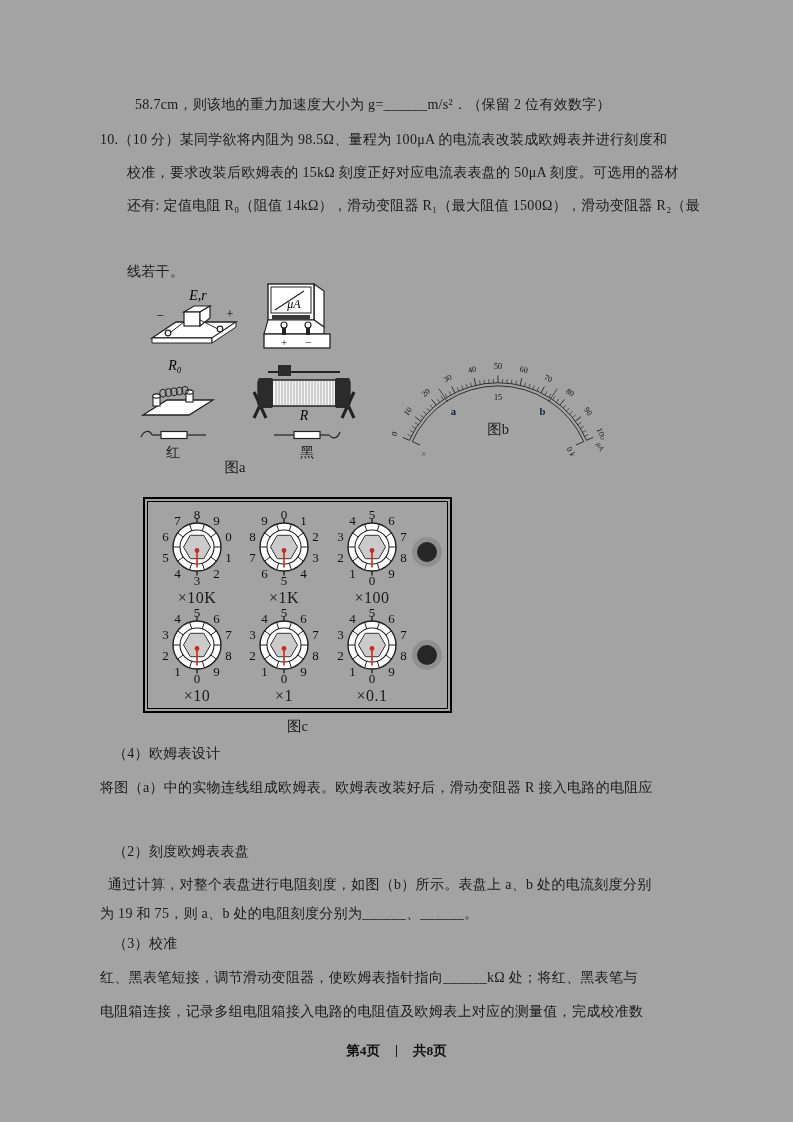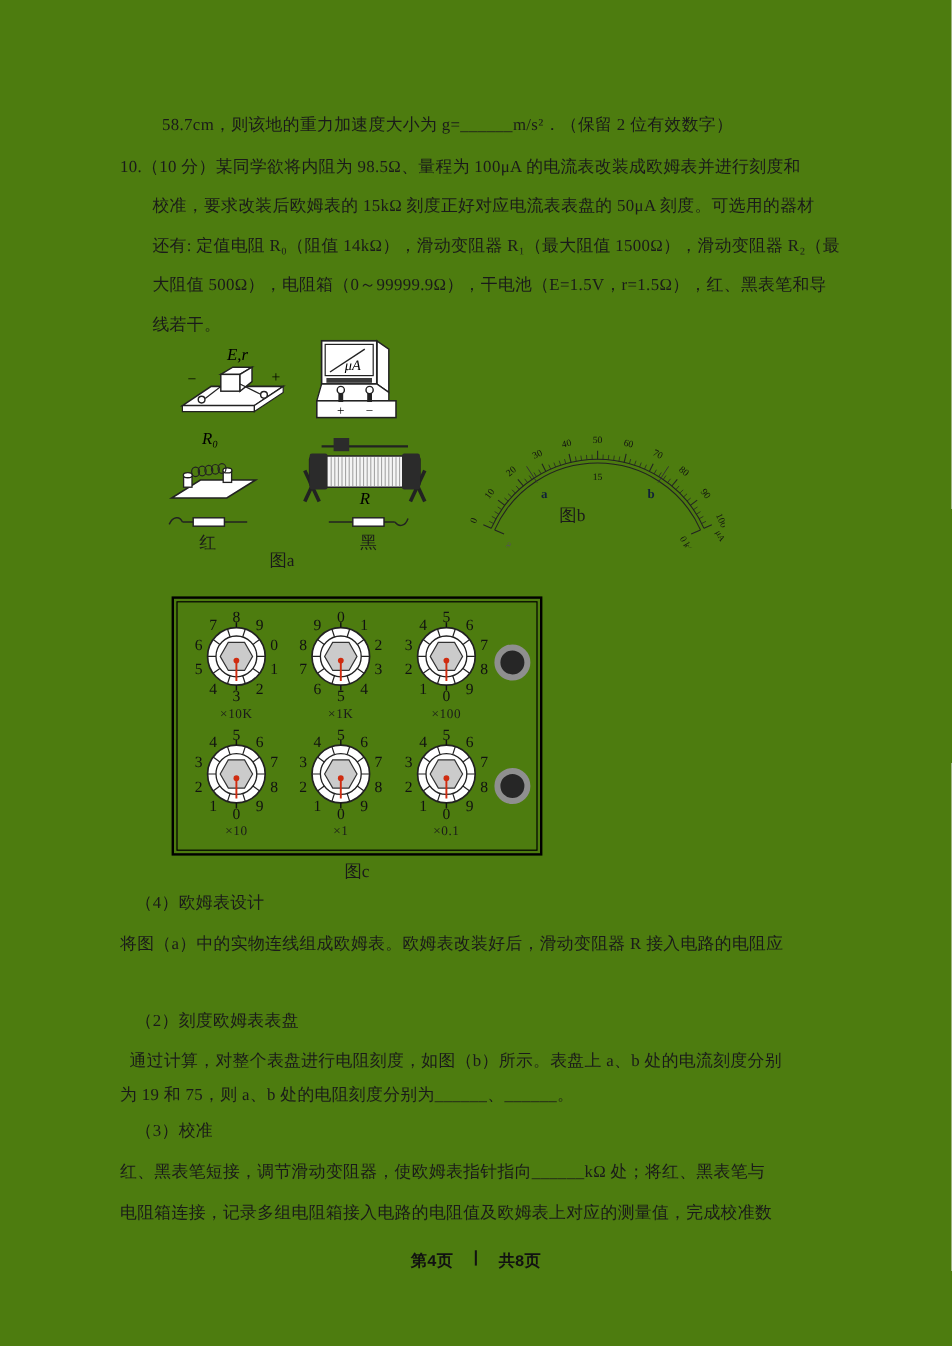--- a/index.html
+++ b/index.html
@@ -1,46 +1,45 @@
 <!DOCTYPE html>
 <html><head>
 <meta charset="utf-8">
 <style>
   html,body{margin:0;padding:0;background:#e8e8e8;}
   .page{
-    position:relative;width:793px;height:1122px;margin:0 auto;background:#4d7c0f;
+    position:relative;width:793px;height:1122px;margin:0 auto;background:#a3a3a3;
     font-family:"Liberation Serif","DejaVu Serif",serif;
     font-size:14px;color:#1a1a1a;overflow:hidden;
   }
   .line{position:absolute;white-space:nowrap;letter-spacing:.3px;line-height:20px;}
   .caption{position:absolute;text-align:center;font-size:14.5px;}
   .figpart{position:absolute;}
   .lead-label{position:absolute;text-align:center;font-size:14px;}
   .rbox{position:absolute;left:143px;top:497px;width:309px;height:216px;border:2.5px solid #000;box-sizing:border-box;}
   .rbox-inner{position:absolute;left:2px;top:2px;right:2px;bottom:2px;border:1px solid #000;}
   .dial{position:absolute;width:92px;text-align:center;}
   .dial svg{display:block;}
-  .dial-label{font-size:11px;margin-top:-4px;letter-spacing:.5px;}
+  .dial-label{font-size:16px;margin-top:-4px;letter-spacing:.5px;}
   .terminal{position:absolute;width:30px;height:30px;border-radius:50%;
     background:#262626;border:5px solid #8f8f8f;box-sizing:border-box;}
   .footer{position:absolute;left:0;top:1042px;width:100%;display:flex;justify-content:center;
-    gap:15px;font-family:Liberation Mono, monospace;font-weight:bold;font-size:13.5px;color:#111;}
+    gap:15px;font-family:Liberation Serif, serif;font-weight:bold;font-size:13.5px;color:#111;}
   svg text{font-family:"Liberation Serif","DejaVu Serif",serif;}
 </style>
 </head>
 <body>
 
 <div class="page" style="color: rgb(26, 26, 26);">
 
   <div class="line" style="left:135px;top:95px">58.7cm，则该地的重力加速度大小为 g=______m/s²．（保留 2 位有效数字）</div>
 
   <div class="line" style="left:100px;top:130px">10.（10 分）某同学欲将内阻为 98.5Ω、量程为 100μA 的电流表改装成欧姆表并进行刻度和</div>
   <div class="line" style="left:127px;top:163px">校准，要求改装后欧姆表的 15kΩ 刻度正好对应电流表表盘的 50μA 刻度。可选用的器材</div>
   <div class="line" style="left:127px;top:196px">还有: 定值电阻 R₀（阻值 14kΩ），滑动变阻器 R₁（最大阻值 1500Ω），滑动变阻器 R₂（最</div>
-  <div class="line" style="left:127px;top:229px">大阻值 500Ω），电阻箱（0～99999.9Ω），干电池（E=1.5V，r=1.5Ω），红、黑表笔和导</div>
   <div class="line" style="left:127px;top:262px">线若干。</div>
 
   <svg class="figpart" style="left:142px;top:286px" width="104" height="72" viewBox="0 0 104 72">
     <polygon points="10,52 70,52 94,36 34,36" fill="#fff" stroke="#222" stroke-width="1.3"></polygon>
     <polygon points="10,52 70,52 70,57 10,57" fill="#fff" stroke="#222" stroke-width="1"></polygon>
     <polygon points="70,52 94,36 94,41 70,57" fill="#fff" stroke="#222" stroke-width="1"></polygon>
     <polygon points="42,26 52,20 68,20 58,26" fill="#fff" stroke="#222" stroke-width="1.2"></polygon>
     <rect x="42" y="26" width="16" height="14" fill="#fff" stroke="#222" stroke-width="1.2"></rect>
     <polygon points="58,26 68,20 68,32 58,40" fill="#fff" stroke="#222" stroke-width="1.2"></polygon>
     <line x1="42" y1="36" x2="29" y2="46" stroke="#222" stroke-width="1"></line>
@@ -205,21 +204,21 @@
       <line x1="213.46550032365178" y1="97.49602079857888" x2="204.78681847604707" y2="101.36001890779897" stroke="#222" stroke-width="1"></line>
       <line x1="61.90217939345221" y1="53.61693150162132" x2="52.09867676318173" y2="38.52086127860369" stroke="#333" stroke-width="0.9"></line>
       <text x="68.43784781363254" y="67.68097831696642" text-anchor="middle" font-size="12" font-weight="bold" fill="#10203a">a</text>
       <line x1="174.0978206065478" y1="53.61693150162132" x2="183.90132323681826" y2="38.52086127860369" stroke="#333" stroke-width="0.9"></line>
       <text x="167.56215218636746" y="67.68097831696642" text-anchor="middle" font-size="12" font-weight="bold" fill="#10203a">b</text>
       <text x="118" y="51" text-anchor="middle" font-size="9" fill="#111">15</text>
       <text x="229.6254549171121" y="104.19160283090397" text-anchor="middle" font-size="8" transform="rotate(62 229.6 104.2)" fill="#111">μA</text>
       <text x="37.60799972745113" y="113.20717540932958" text-anchor="middle" font-size="9" transform="rotate(-60 37.6 113.2)" fill="#555">∞</text>
       <text x="198.39200027254887" y="113.20717540932958" text-anchor="middle" font-size="9" transform="rotate(60 198.4 113.2)" fill="#111">0 kΩ</text>
     </svg>
-  <div class="caption" style="left:447px;top:420px;width:60px">图b</div>
+  <div class="caption" style="left:468px;top:420px;width:60px">图b</div>
 
   <div class="rbox">
     <div class="rbox-inner"></div>
 
     <div class="dial" style="left:6px;top:6px">
       <svg width="92" height="88" viewBox="0 0 92 88">
           <circle cx="46" cy="42" r="24" fill="#fff" stroke="#222" stroke-width="1.4"></circle>
           <circle cx="46" cy="42" r="17" fill="#fff" stroke="#222" stroke-width="1.1"></circle>
           <line x1="51.2532889043741" y1="25.83203922298239" x2="53.41640786499874" y2="19.174643608916316" stroke="#222" stroke-width="1"></line>
           <line x1="59.7532889043741" y1="32.007650711027956" x2="65.41640786499875" y2="27.893153944980646" stroke="#222" stroke-width="1"></line>

